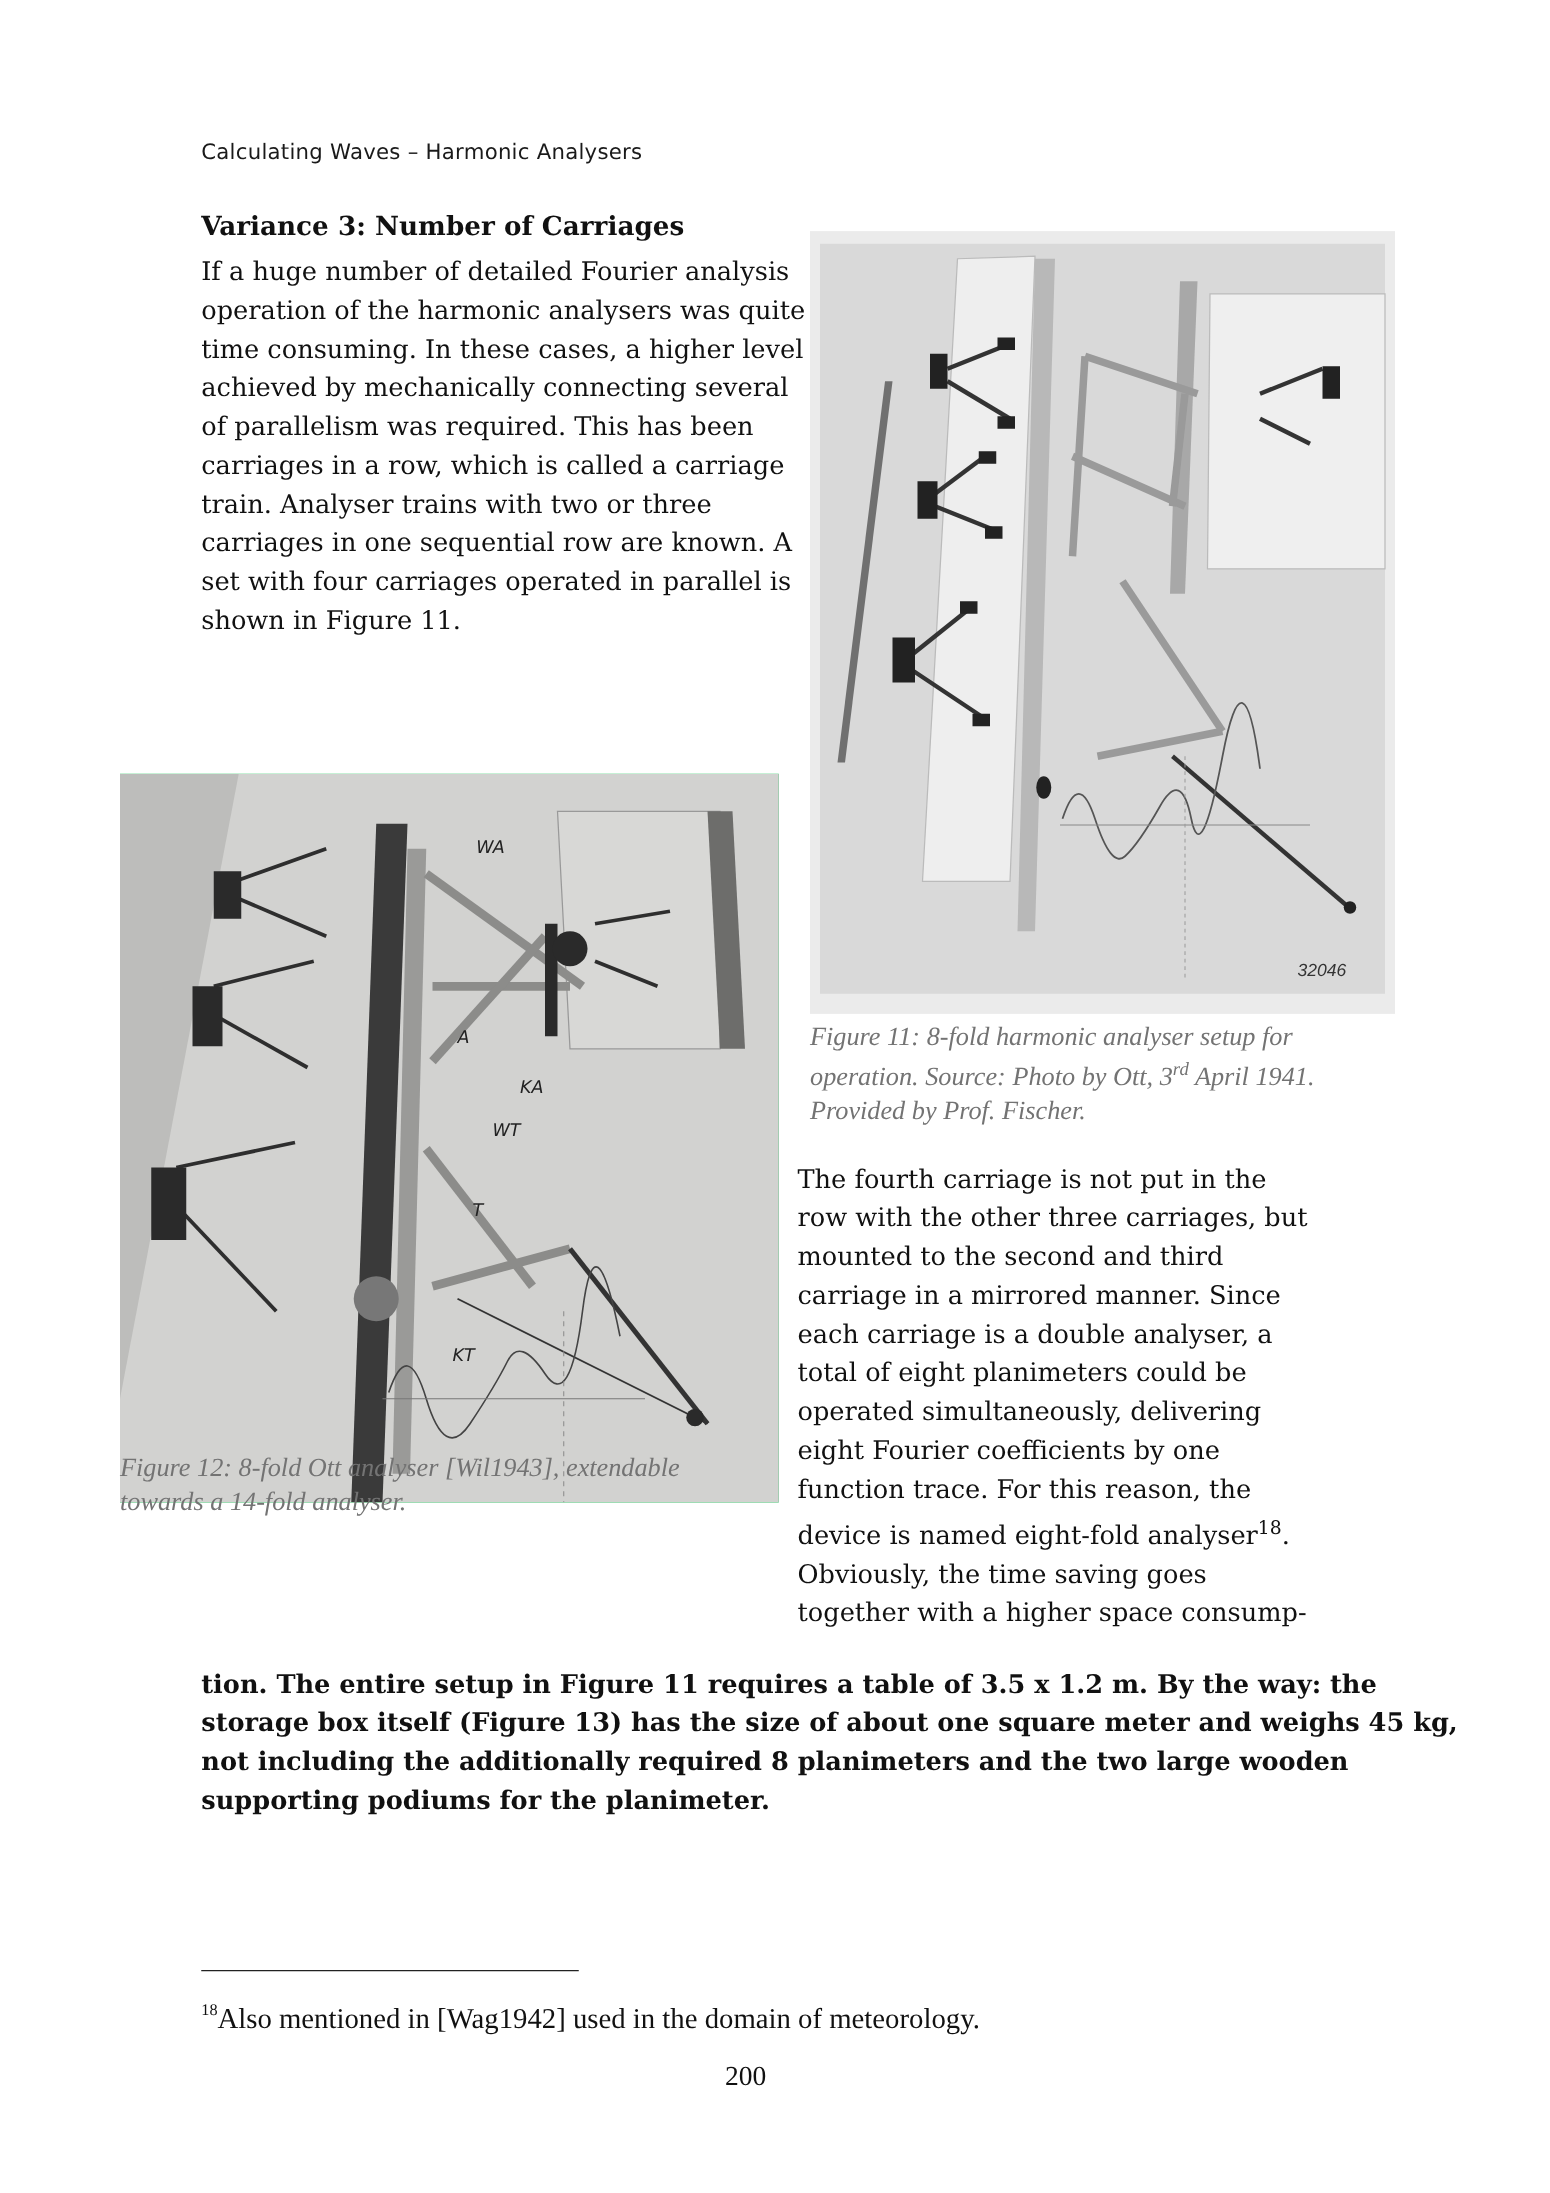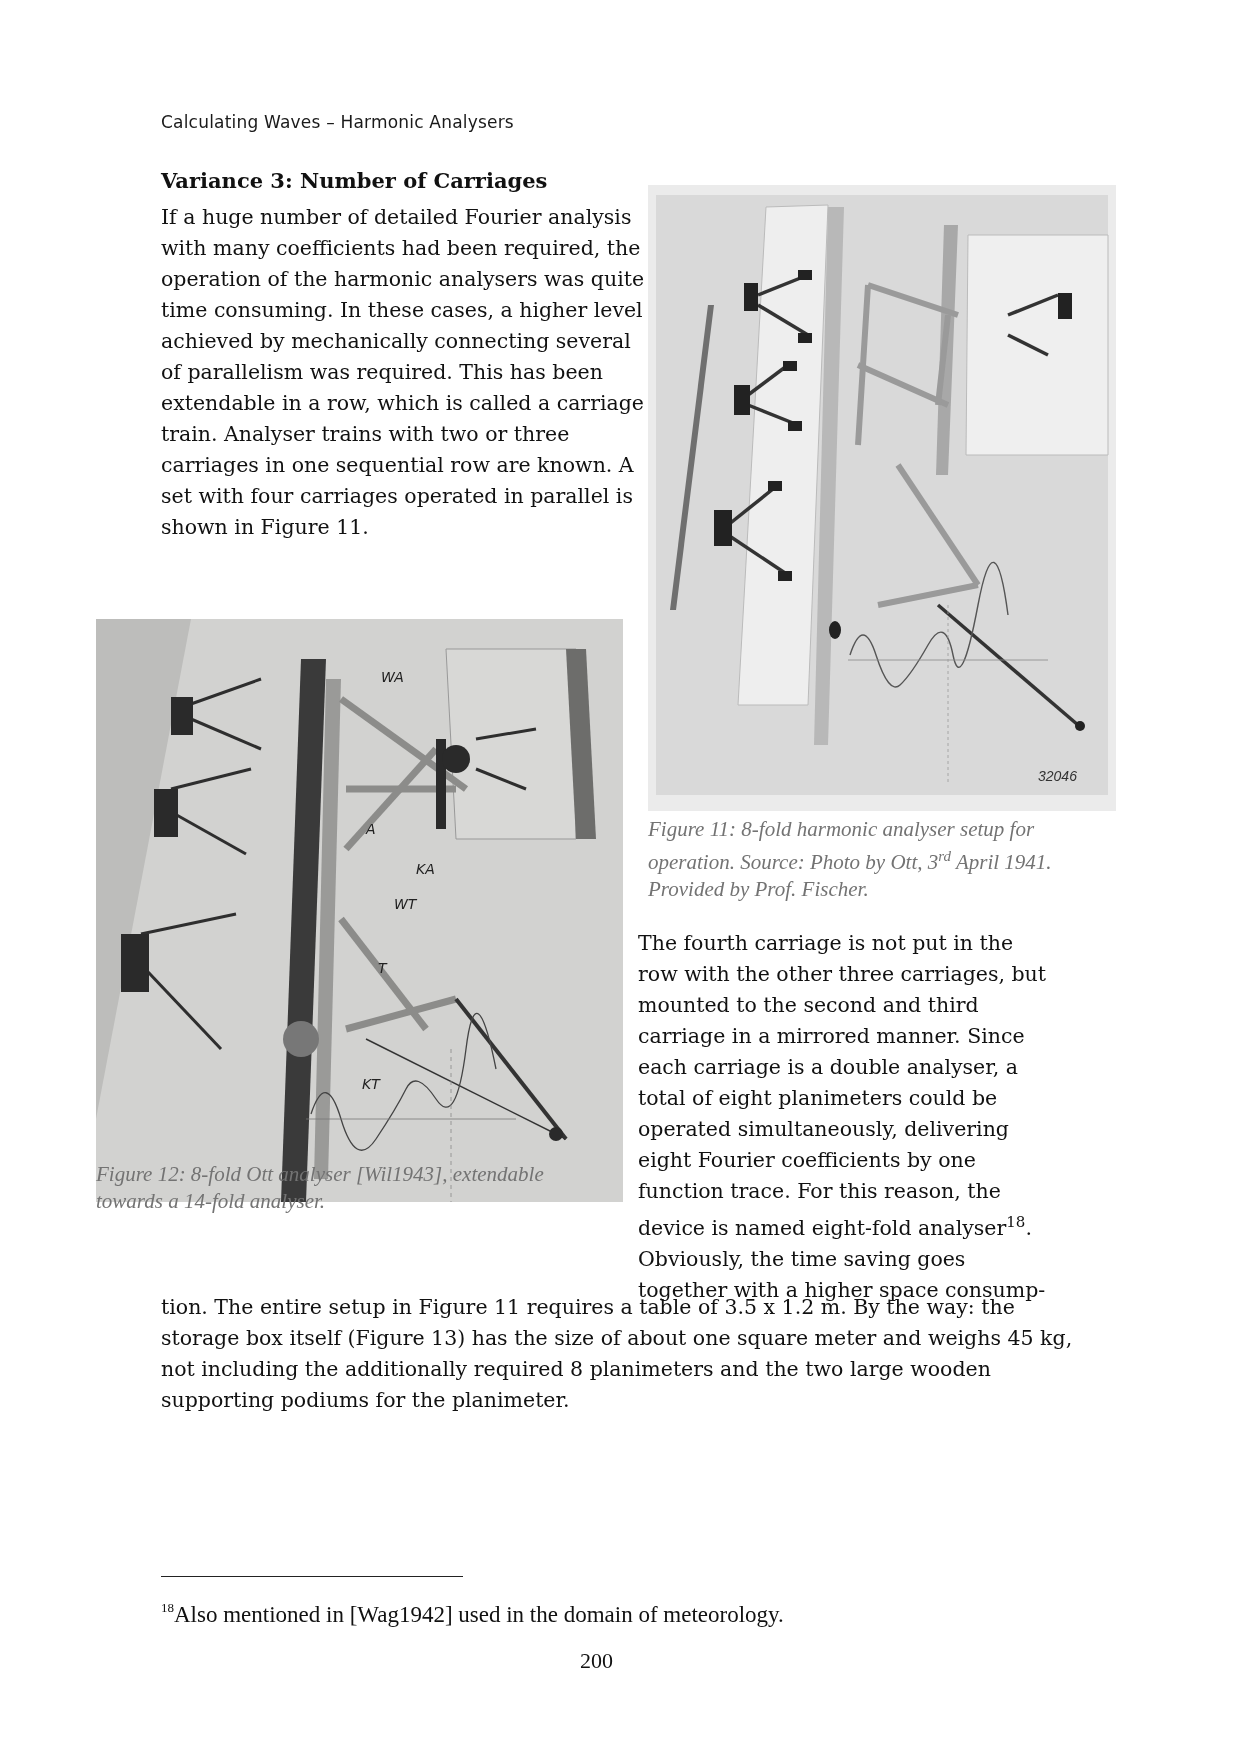--- a/index.html
+++ b/index.html
@@ -4,21 +4,21 @@
 <style>
   html, body { margin:0; padding:0; background:#ffffff; }
   body { width:1240px; height:1754px; position:relative; overflow:hidden; color:#111; }
   .abs { position:absolute;margin-top:16px; }
   .running-head { left:161px; top:96px; font-family:"DejaVu Sans", sans-serif; font-size:17px; letter-spacing:0.2px; color:#1a1a1a; }
   .heading { left:161px; top:152px; font-family:"DejaVu Serif", serif; font-weight:bold; font-size:21px; }
   .para { font-family:"DejaVu Serif", serif; font-size:20.5px; line-height:31px; color:#111; }
   .para .ln { display:block; white-space:nowrap; }
   .p1 { left:161px; top:186px; }
   .p2 { left:638px; top:912px; }
-  .p3 { left:161px; top:1276px; }
+  .p3 { left:161px; top:1316px;font-weight:bold; }
   .caption { font-family:"Liberation Serif", serif; font-style:italic; font-size:21px; line-height:27px; text-align:left; color:#737373; }
   .cap11 { left:648px; top:800px; width:470px; }
   .cap12 { left:96px; top:1145px; width:528px; }
   .photo { overflow:hidden; }
   .fig11 { left:648px; top:169px; width:468px; height:626px; background:#e9e9e9; }
   .fig12 { left:96px; top:603px; width:527px; height:583px; background:#22c55e; }
   .fn-rule { left:161px; top:1560px; width:302px; height:0; border-top:1.5px solid #222; }
   .footnote { left:161px; top:1586px; font-family:"Liberation Serif", serif; font-size:23px; }
   .footnote sup { font-size:13px; vertical-align:top; position:relative; top:-2px; }
   .pagenum { left:580px; top:1632px; width:80px; text-align:left; font-family:"Liberation Serif", serif; font-size:22px; }
@@ -26,26 +26,25 @@
 </style>
 </head>
 <body>
 
 <div class="abs running-head">Calculating Waves – Harmonic Analysers</div>
 
 <div class="abs heading">Variance 3: Number of Carriages</div>
 
 <div class="abs para p1">
   <span class="ln">If a huge number of detailed Fourier analysis</span>
-  <span class="ln">with many coefficients had been required, the</span>
   <span class="ln">operation of the harmonic analysers was quite</span>
   <span class="ln">time consuming. In these cases, a higher level</span>
   <span class="ln">achieved by mechanically connecting several</span>
   <span class="ln">of parallelism was required. This has been</span>
-  <span class="ln">extendable in a row, which is called a carriage</span>
+  <span class="ln">carriages in a row, which is called a carriage</span>
   <span class="ln">train. Analyser trains with two or three</span>
   <span class="ln">carriages in one sequential row are known. A</span>
   <span class="ln">set with four carriages operated in parallel is</span>
   <span class="ln">shown in Figure 11.</span>
 </div>
 
 <div class="abs photo fig11">
   <svg width="468" height="626" viewBox="0 0 468 626">
     <rect x="0" y="0" width="468" height="626" fill="#ebebeb"></rect>
     <rect x="8" y="10" width="452" height="600" fill="#d9d9d9"></rect>

